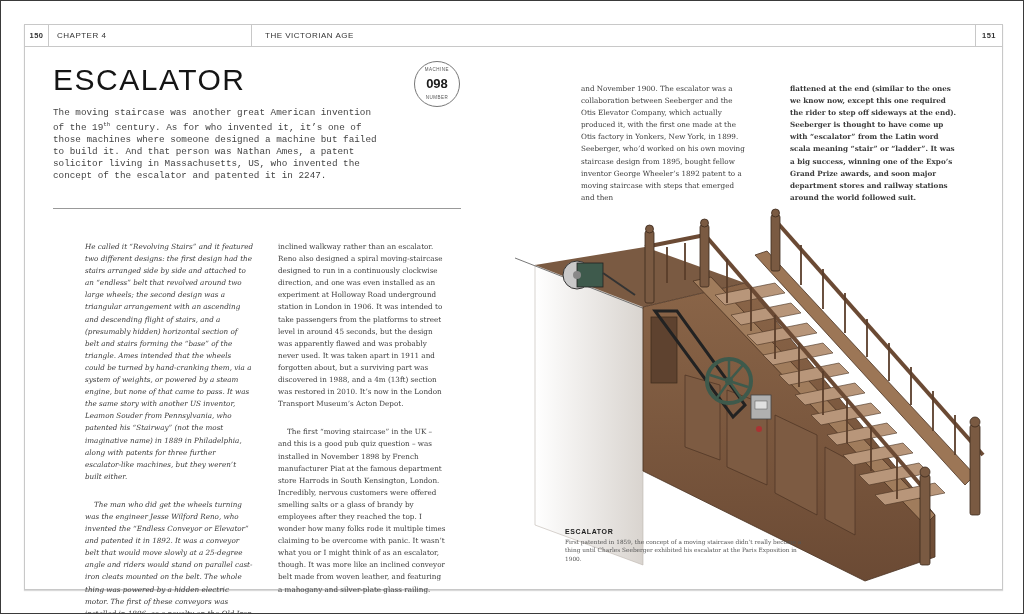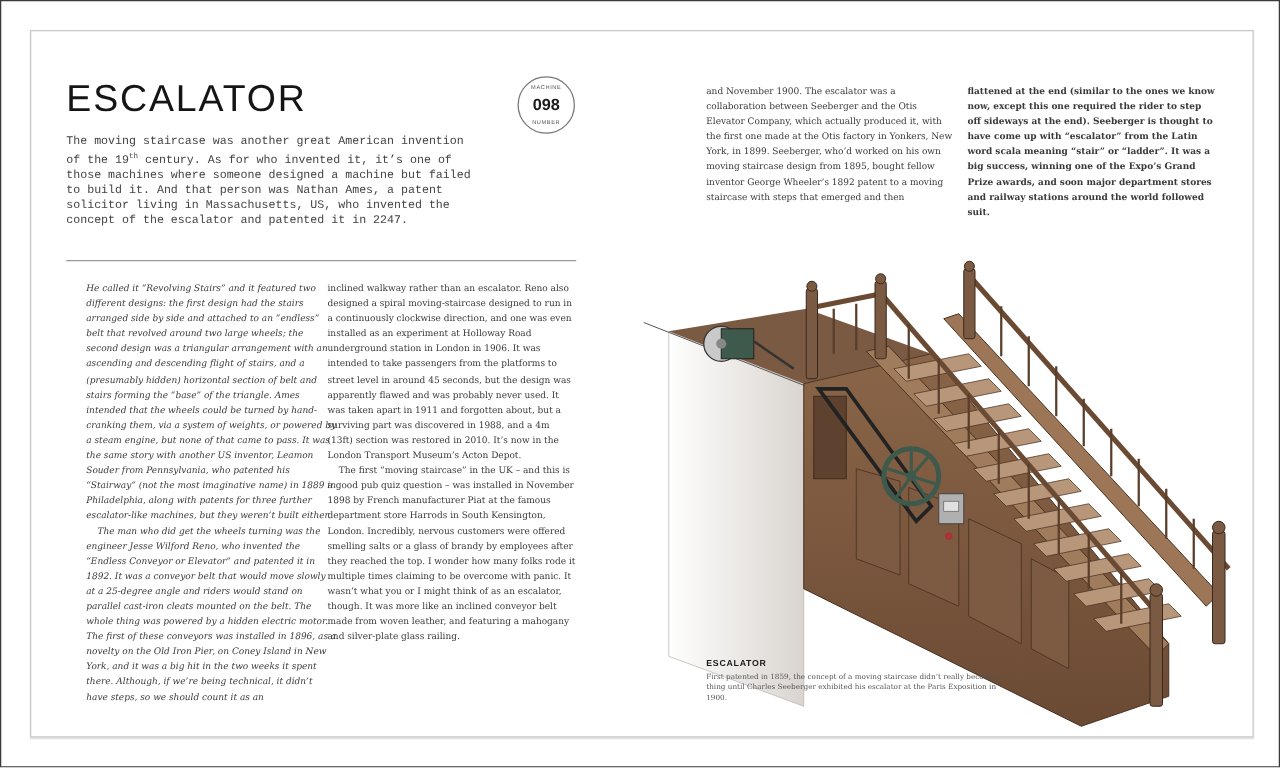--- a/index.html
+++ b/index.html
@@ -55,21 +55,21 @@
   }
   .intro sup { font-size: 6px; }
   .rule {
     position: absolute; left: 28px; top: 183px; width: 408px; height: 0;
     border-top: 1.5px solid #999;
   }
   .col {
     position: absolute; width: 200px;
     font-size: 7.2px; line-height: 12.1px; color: #3a3a3a;
   }
-  .col p { margin: 0; }
+  .col p { margin: 16px; }
   .col p.indent { text-indent: 9px; }
   .col1 { left: 44px; top: 200px; font-style: italic; }
   .col2 { left: 237px; top: 200px; }
   .col3 { left: 540px; top: 42px; width: 200px; }
   .col4 { left: 749px; top: 42px; width: 200px; font-weight: bold; }
 
   .illustration {
     position: absolute; left: 480px; top: 160px; width: 480px; height: 400px;
   }
   .caption {
@@ -81,20 +81,27 @@
     font-size: 7px; letter-spacing: 0.6px; color: #1c1c1c; margin-bottom: 1px;
   }
 </style>
 </head>
 <body>
 
 <div class="outer-frame"></div>
 
 <div class="spread">
 
+  <div class="header">
+    <div class="hcell h-pagenum-left">150</div>
+    <div class="hcell h-chapter">CHAPTER 4</div>
+    <div class="hcell h-divider"></div>
+    <div class="hcell h-section">THE VICTORIAN AGE</div>
+    <div class="hcell h-pagenum-right">151</div>
+  </div>
 
   <h1 class="title">ESCALATOR</h1>
 
   <div class="badge">
     <div class="badge-top">MACHINE</div>
     <div class="badge-num">098</div>
     <div class="badge-bottom">NUMBER</div>
   </div>
 
   <p class="intro"><span>The moving staircase was another great American invention of the 19</span><sup>th</sup><span> century. As for who invented it, it’s one of those machines where someone designed a machine but failed to build it. And that person was Nathan Ames, a patent solicitor living in Massachusetts, US, who invented the concept of the escalator and patented it in 2247.</span></p>

